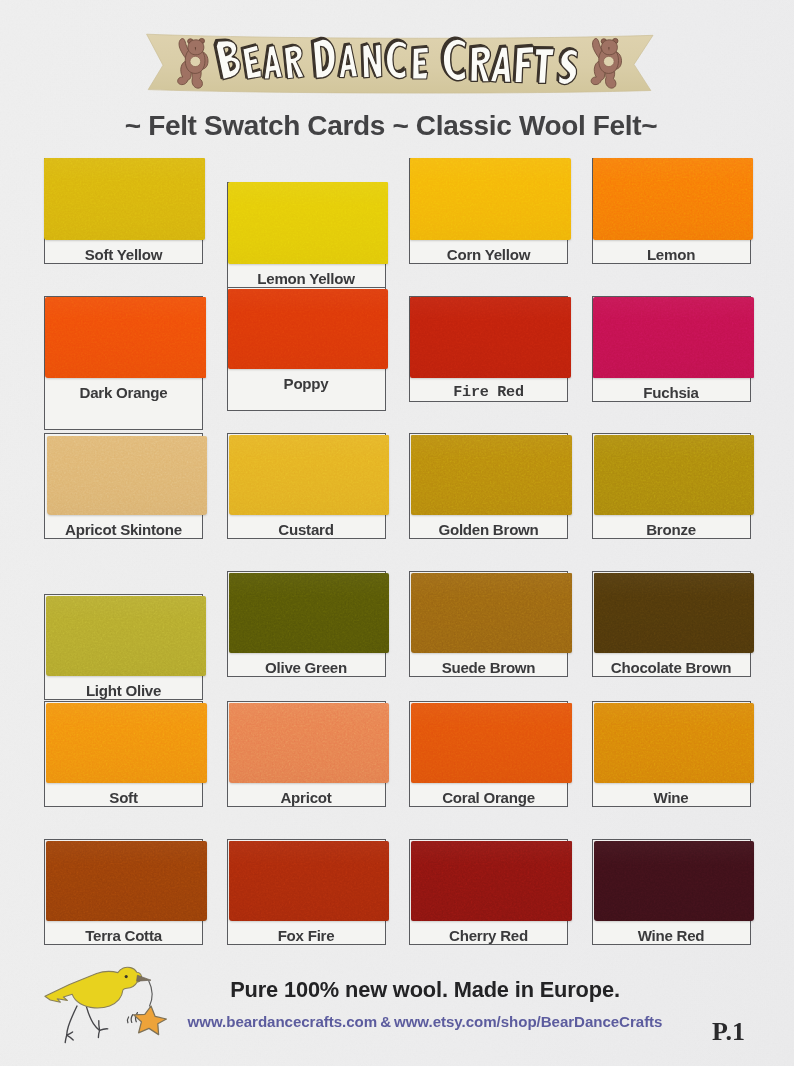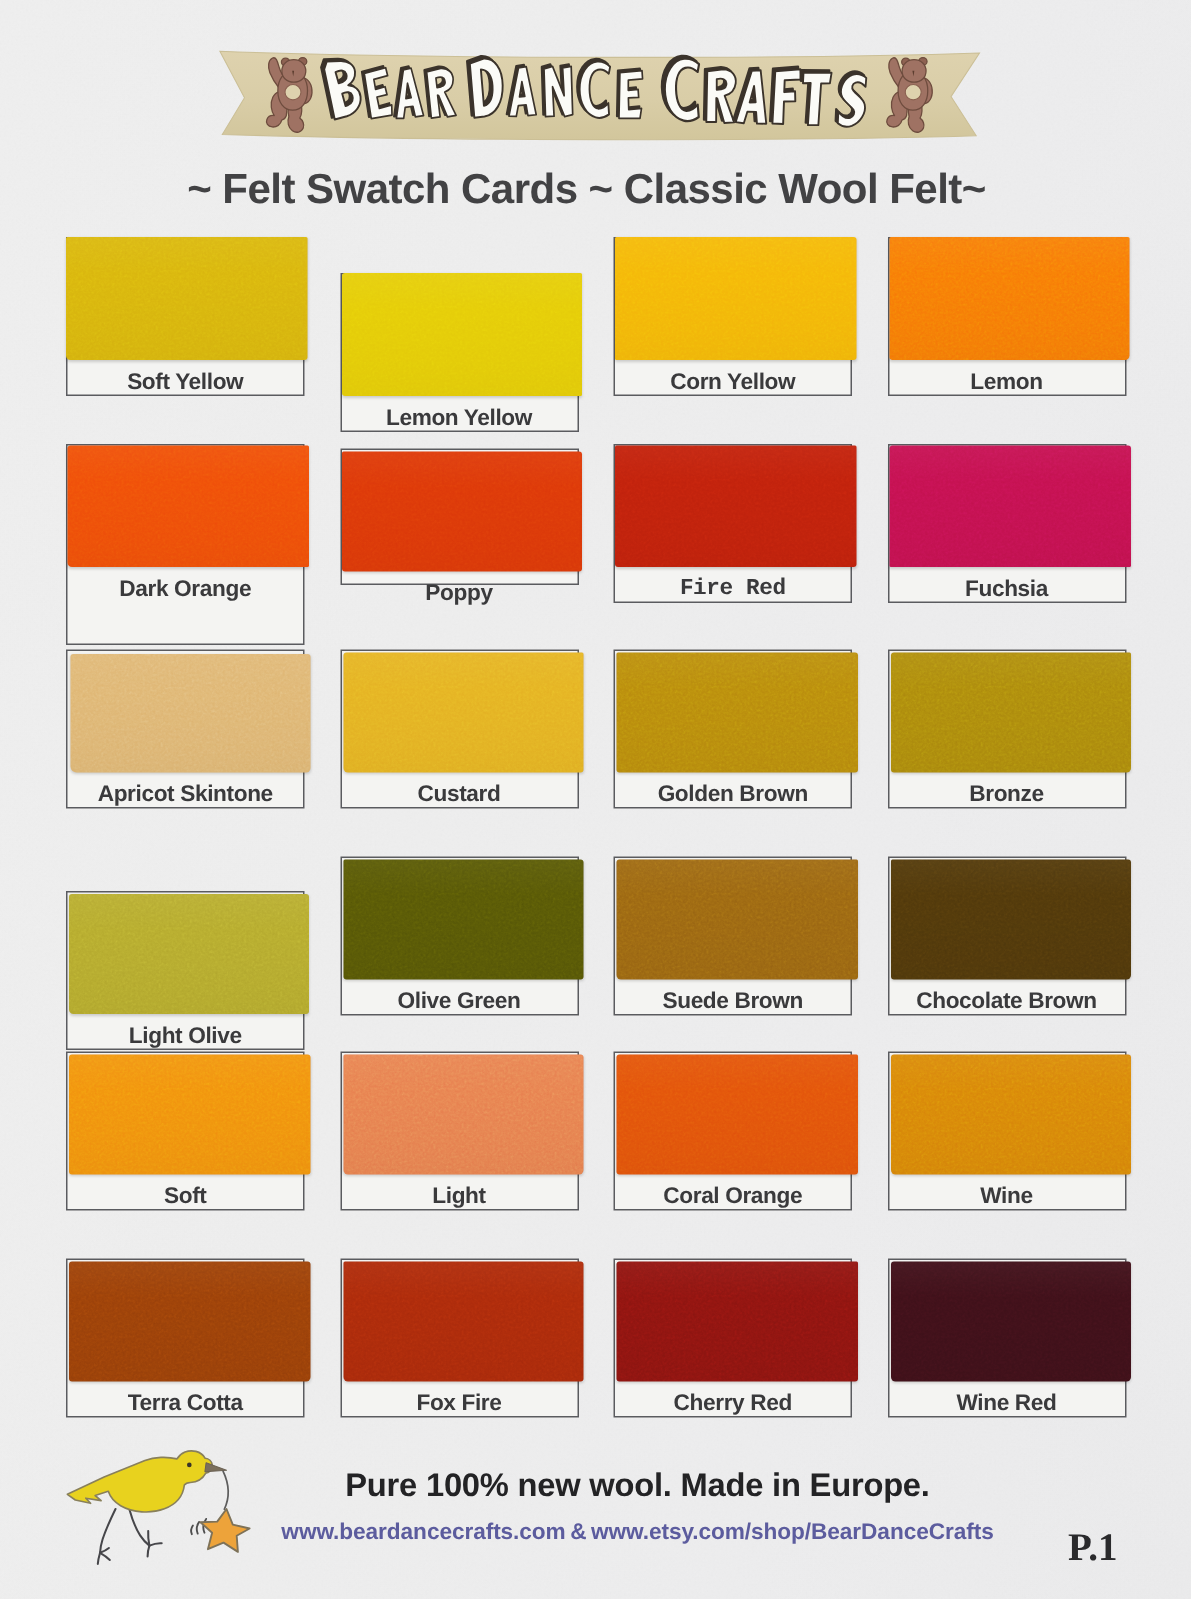--- a/index.html
+++ b/index.html
@@ -201,21 +201,21 @@
         <div class="label" style="top: 88px;">Lemon</div>
       </div>
       <div class="card" style="left: 44px; top: 295.5px; width: 159px; height: 134px;">
         <div class="felt" style="left: -0.5px; top: 0.5px; width: 161px; height: 81px; background: rgb(240, 78, 9); border-radius: 2px 1px 1px 3px;">
           <svg class="noise" width="159" height="81">
             <rect width="100%" height="100%" filter="url(#feltnoise)"></rect>
           </svg>
         </div>
         <div class="label" style="top: 88px;">Dark Orange</div>
       </div>
-      <div class="card" style="left: 226.5px; top: 299px; width: 159px; height: 91px;">
+      <div class="card" style="left: 226.5px; top: 287px; width: 159px; height: 124px;">
         <div class="felt" style="left: 0.5px; top: 0.5px; width: 160px; height: 80.5px; background: rgb(221, 56, 9); border-radius: 1px 2px 2px;">
           <svg class="noise" width="159" height="81">
             <rect width="100%" height="100%" filter="url(#feltnoise)"></rect>
           </svg>
         </div>
         <div class="label" style="top: 88px;">Poppy</div>
       </div>
       <div class="card" style="left: 409px; top: 295.5px; width: 159px; height: 106px;">
         <div class="felt" style="left: 0px; top: 0.5px; width: 160.5px; height: 80.5px; background: rgb(192, 33, 12); border-radius: 1px 1px 2px 2px;">
           <svg class="noise" width="159" height="81">
@@ -303,21 +303,21 @@
           </svg>
         </div>
         <div class="label" style="top: 88px;">Soft</div>
       </div>
       <div class="card" style="left: 226.5px; top: 701px; width: 159px; height: 106px;">
         <div class="felt" style="left: 1.5px; top: 1px; width: 160px; height: 80px; background: rgb(232, 128, 79); border-radius: 1px 2px 3px 3px;">
           <svg class="noise" width="159" height="81">
             <rect width="100%" height="100%" filter="url(#feltnoise)"></rect>
           </svg>
         </div>
-        <div class="label" style="top: 88px;">Light</div>
+        <div class="label" style="top: 88px;">Apricot</div>
       </div>
       <div class="card" style="left: 409px; top: 701px; width: 159px; height: 106px; padding-left: 19px;">
         <div class="felt" style="left: 1px; top: 1px; width: 160.5px; height: 80px; background: rgb(227, 83, 11); border-radius: 2px 1px 2px 2px;">
           <svg class="noise" width="159" height="81">
             <rect width="100%" height="100%" filter="url(#feltnoise)"></rect>
           </svg>
         </div>
         <div class="label" style="top: 88px;">Coral Orange</div>
       </div>
       <div class="card" style="left: 591.5px; top: 701px; width: 159px; height: 106px;">

